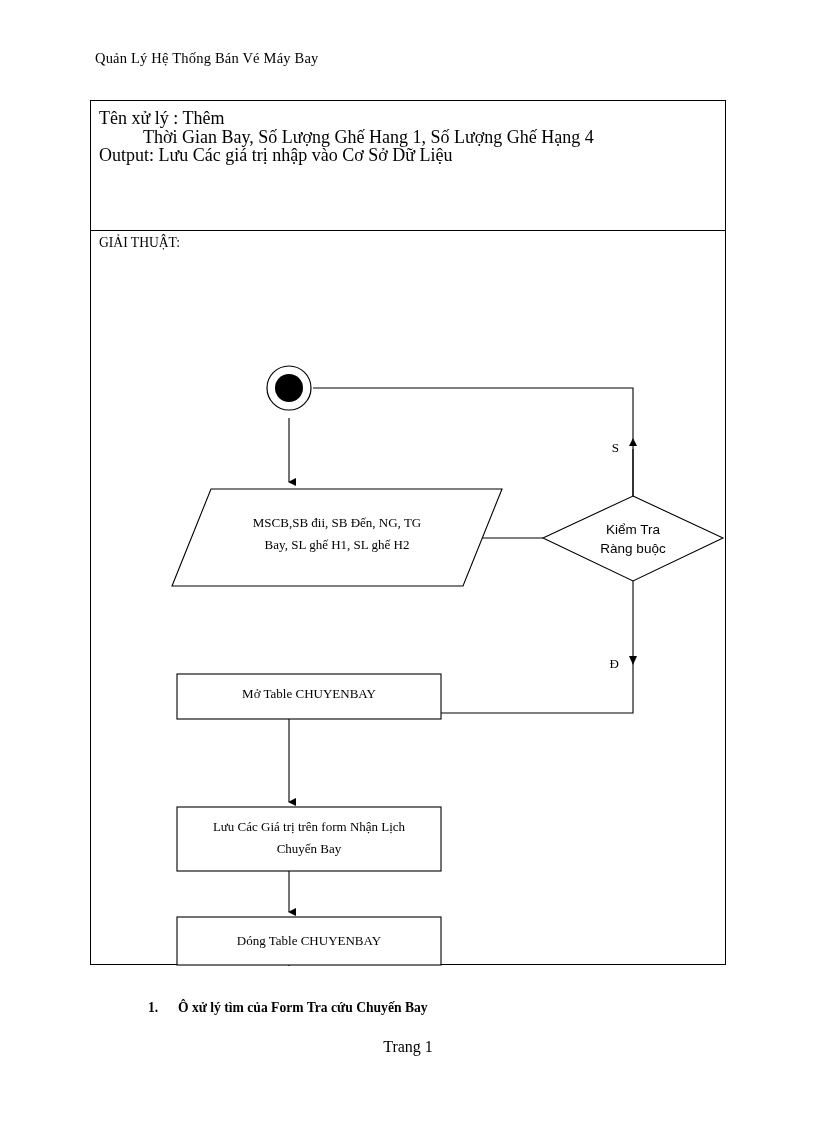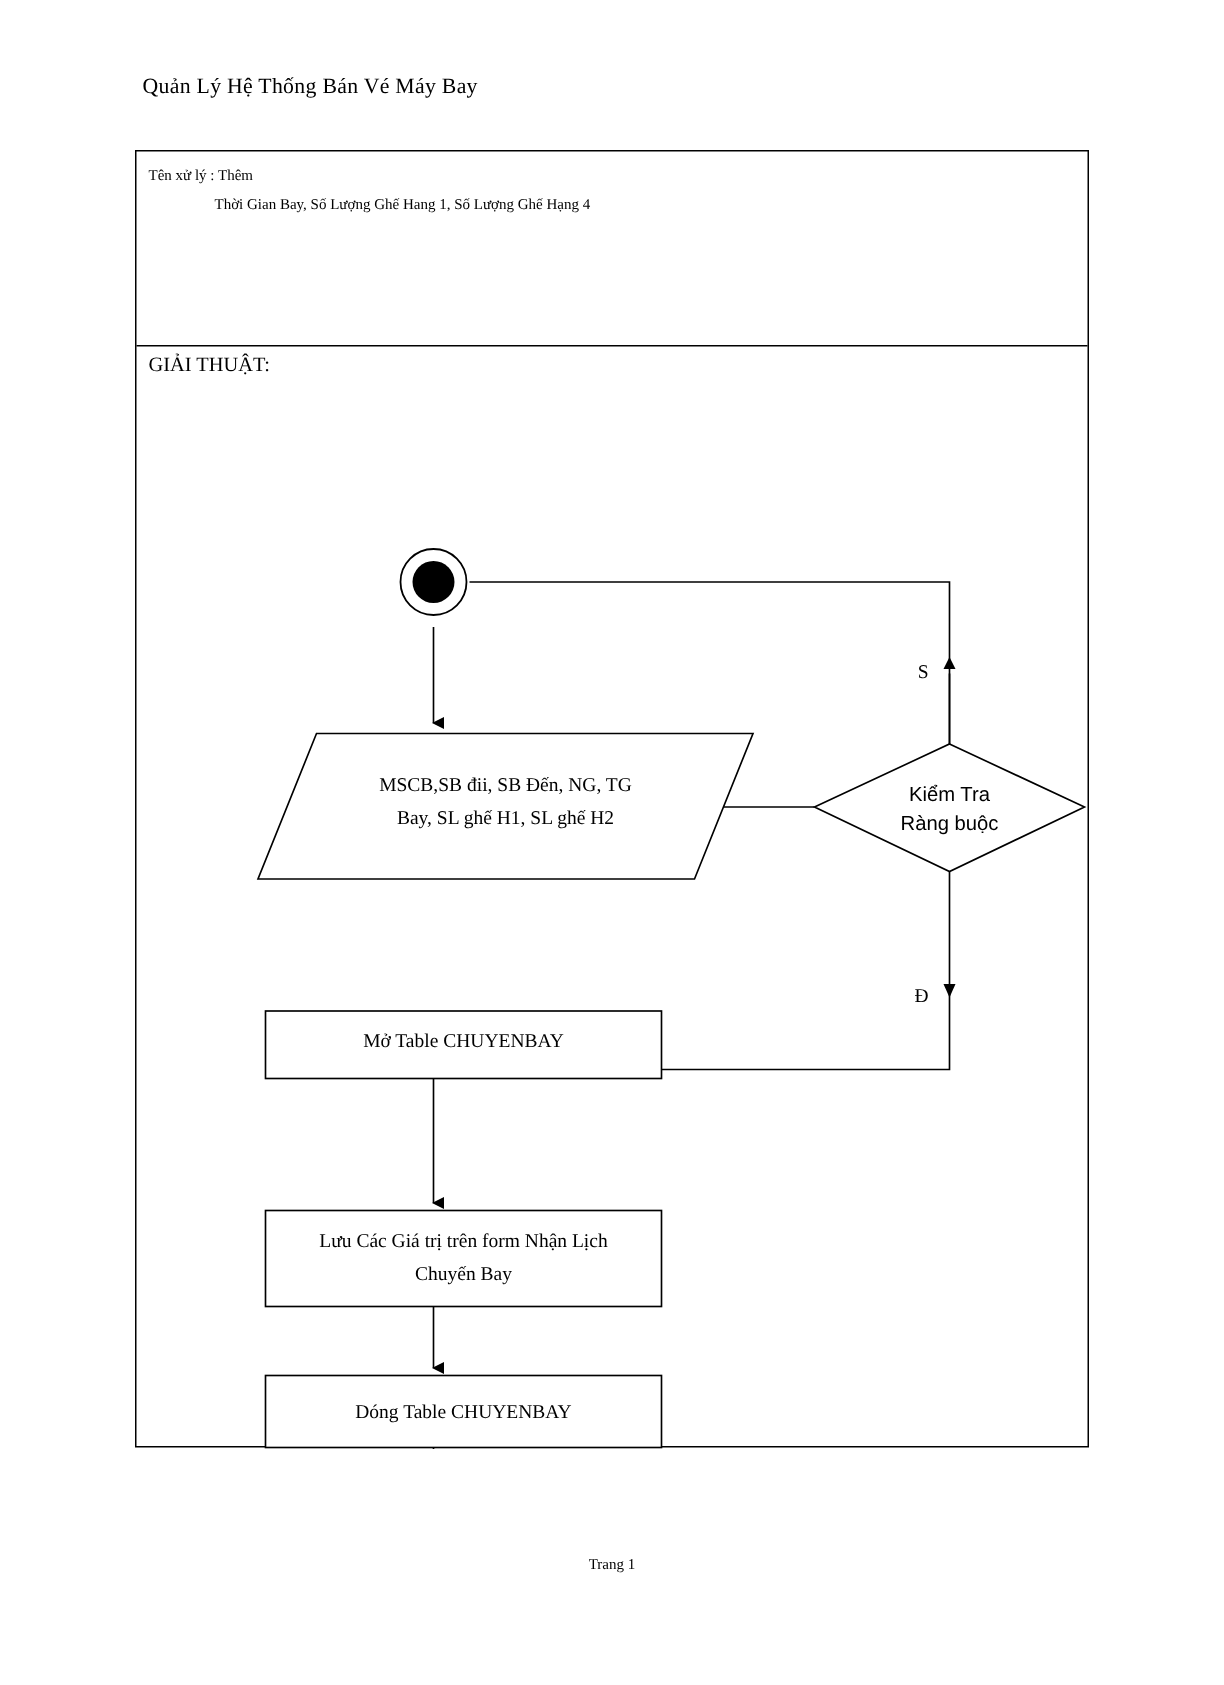--- a/index.html
+++ b/index.html
@@ -49,21 +49,21 @@
     position: absolute;
     left: 0; top: 0;
     width: 100%;
     height: 130px;
     border-bottom: 1.2px solid #000;
     box-sizing: border-box;
     padding: 8px 0 0 8px;
   }
 
   .spec-line {
-    font-size: 10px;
+    font-size: 18px;
     line-height: 18.6px;
     white-space: nowrap;
   }
   .spec-line.indented {
     padding-left: 44px;
   }
 
   .algo-label {
     position: absolute;
     left: 8px;
@@ -126,35 +126,36 @@
   .caption-num {
     display: inline-block;
     width: 30px;
   }
   .page-footer {
     position: absolute;
     left: 0;
     top: 1038px;
     width: 816px;
     text-align: center;
-    font-size: 10px;
+    font-size: 16px;
   }
 </style>
 </head>
 <body>
 
 <div id="page">
 
   <div class="doc-title">Quản Lý Hệ Thống Bán Vé Máy Bay</div>
 
   <div class="spec-table">
 
     <div class="spec-header">
       <div class="spec-line">Tên xử lý : Thêm</div>
       <div class="spec-line indented">Thời Gian Bay, Số Lượng Ghế Hang 1, Số Lượng Ghế Hạng 4</div>
+      <div class="spec-line">Output: Lưu Các giá trị nhập vào Cơ Sở Dữ Liệu</div>
     </div>
 
     <div class="algo-label">GIẢI THUẬT:</div>
 
     <div class="flow-canvas">
       <svg width="634" height="735" viewBox="0 0 634 735" xmlns="http://www.w3.org/2000/svg">
         <defs>
           <marker id="arrowDown" markerWidth="10" markerHeight="10" refX="5" refY="8" orient="auto" markerUnits="userSpaceOnUse">
             <path d="M1,1 L9,1 L5,9 z" fill="#000"></path>
           </marker>
@@ -234,16 +235,19 @@
         </g>
 
         <g>
           <circle class="solid-dot" cx="198" cy="783" r="14"></circle>
         </g>
       </svg>
     </div>
 
   </div>
 
+  <div class="caption-row">
+    <span class="caption-num">1.</span><span>Ô xử lý tìm của Form Tra cứu Chuyến Bay</span>
+  </div>
 
   <div class="page-footer">Trang 1</div>
 
 </div>
 
 </body></html>

